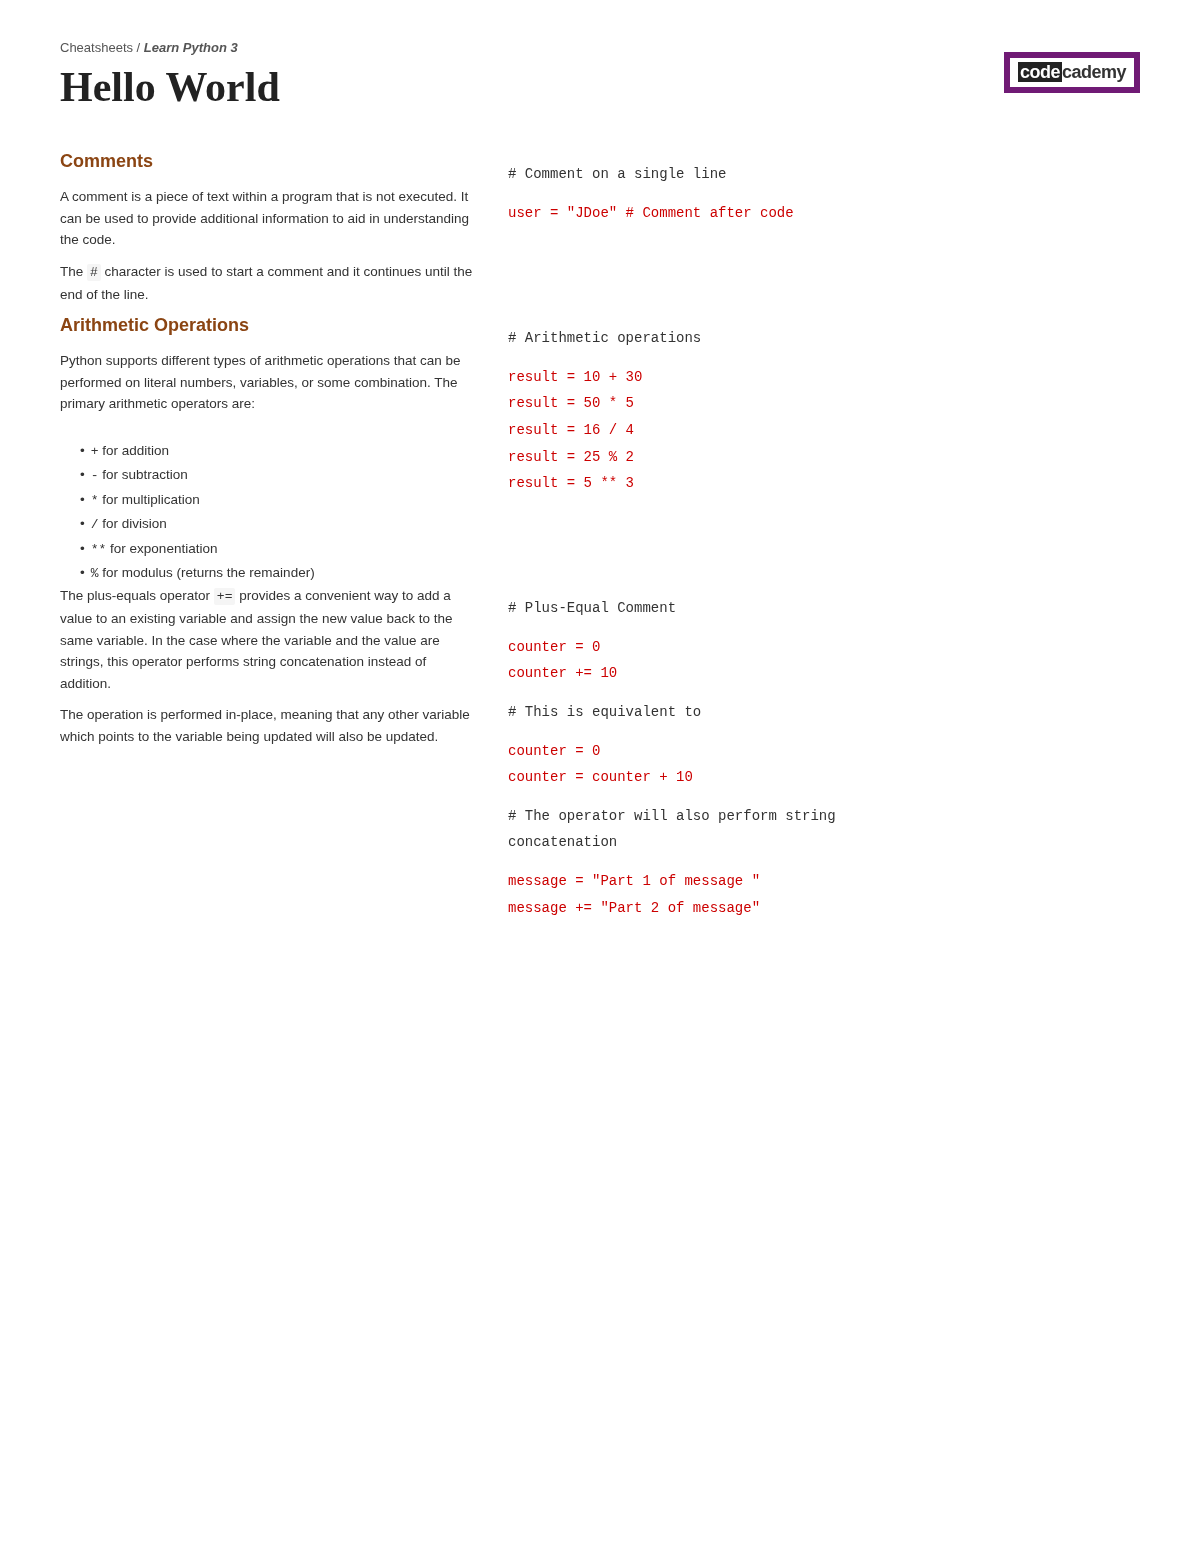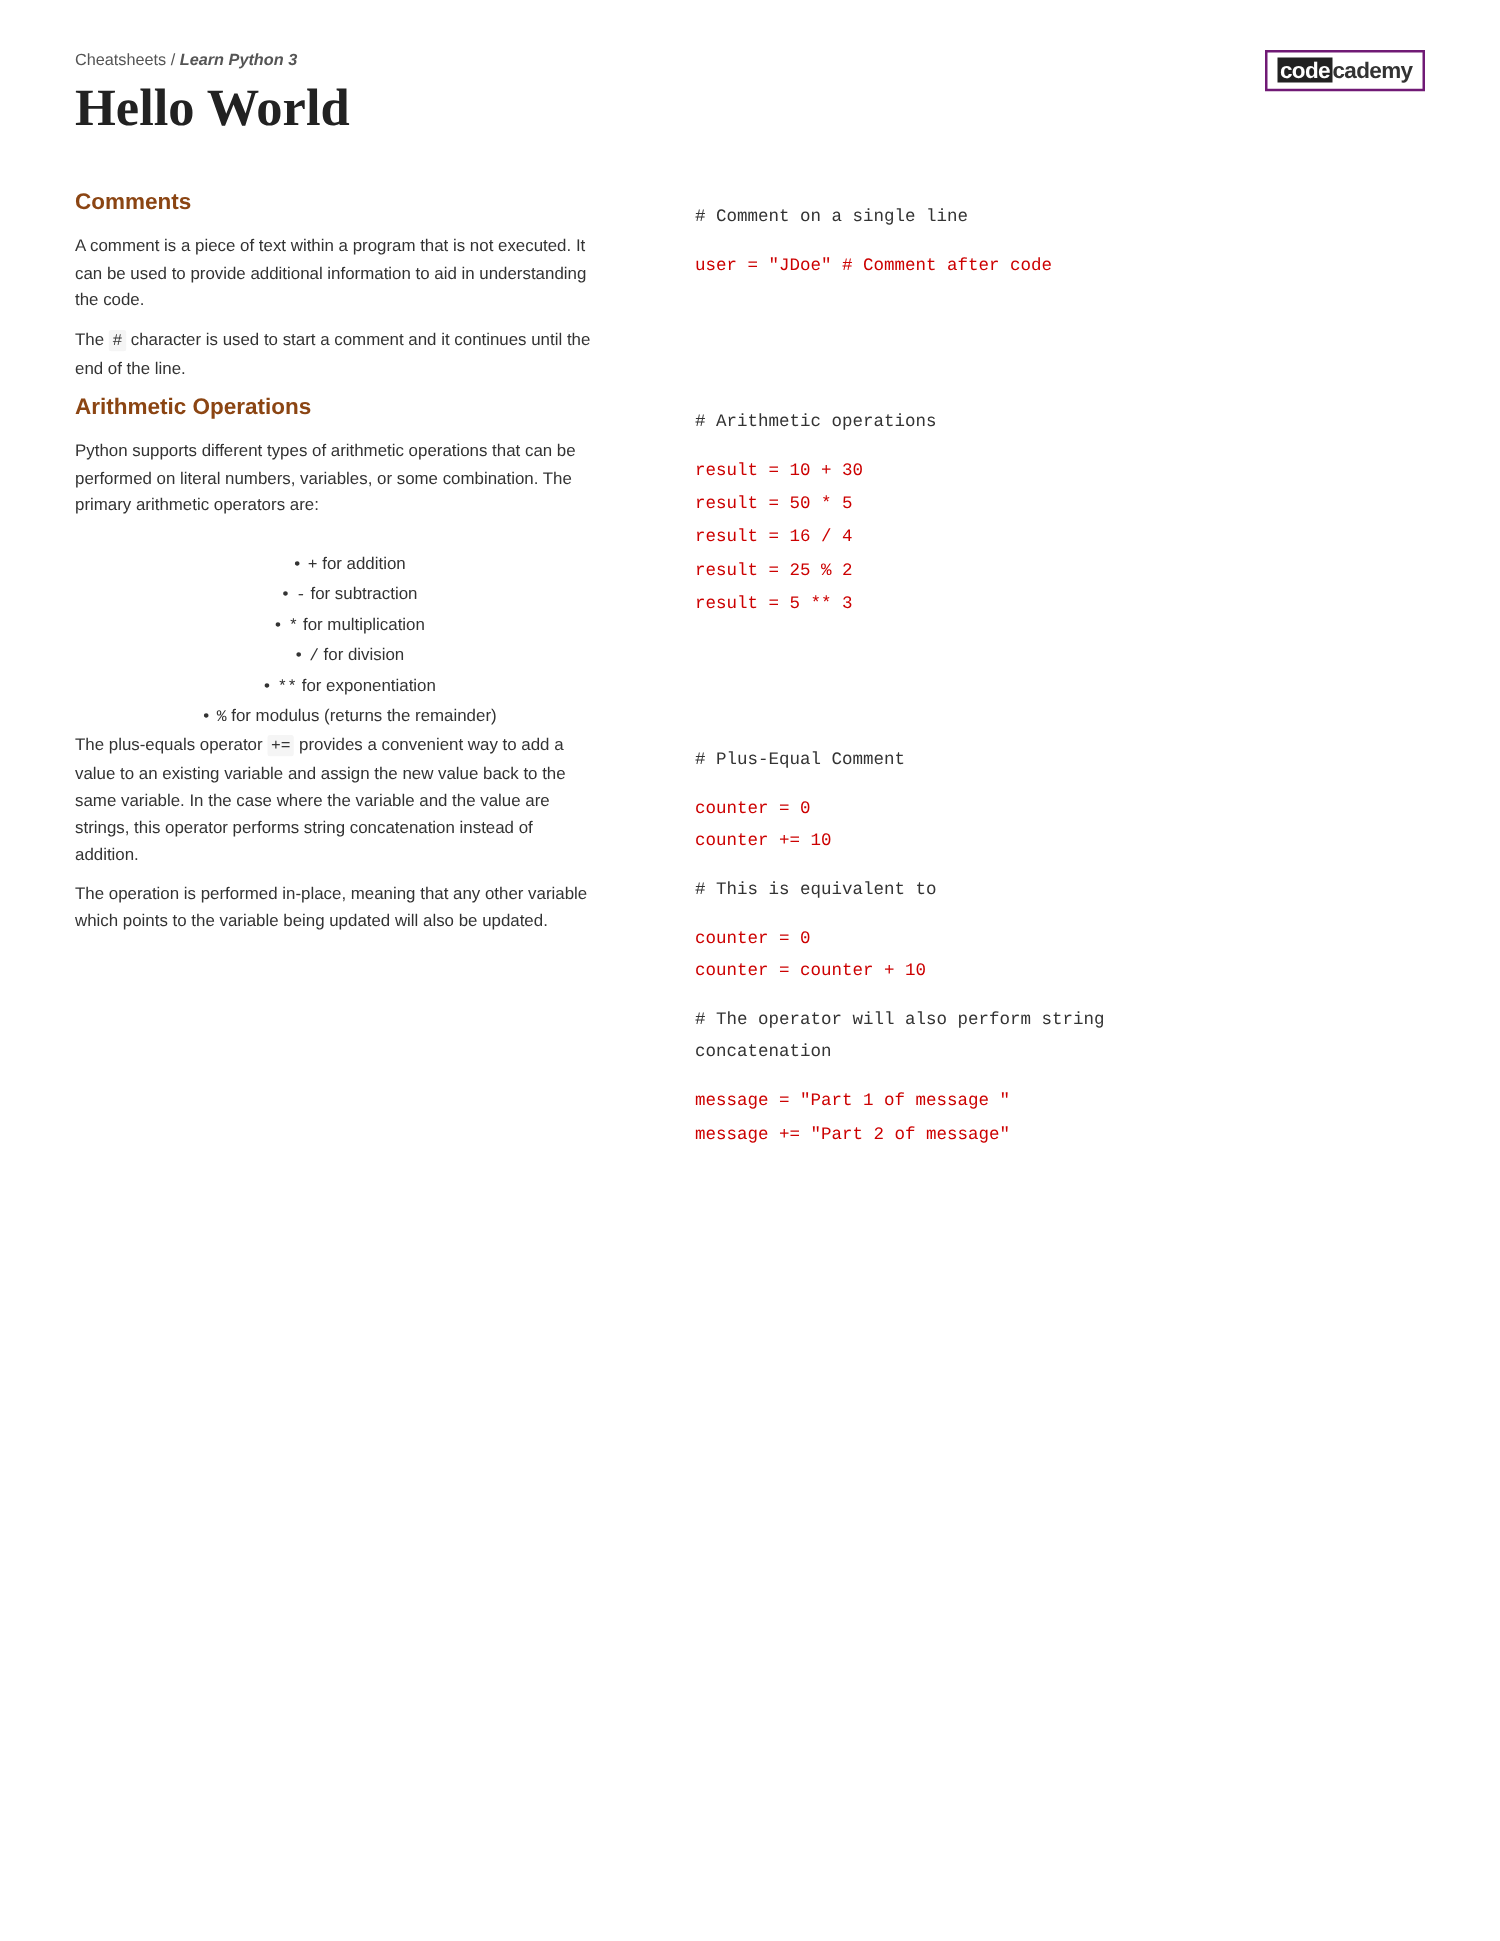--- a/index.html
+++ b/index.html
@@ -27,23 +27,23 @@
     }
     .page-title {
       font-size: 42px;
       font-weight: 700;
       font-family: Liberation Serif, serif;
       margin-bottom: 40px;
       color: #222;
     }
     .logo {
       position: absolute;
-      top: 40px;
+      top: 52px;
       right: 60px;
-      border: 2px solid #701a75;
+      border: 6px solid #701a75;
       padding: 4px 8px;
       font-size: 18px;
       font-weight: 700;
       letter-spacing: -0.5px;
     }
     .logo span.code {
       background: #222;
       color: #fff;
       padding: 0 2px;
     }
@@ -77,21 +77,20 @@
       font-family: 'Courier New', Courier, monospace;
       font-size: 13px;
       background: #f5f5f5;
       padding: 1px 3px;
       border-radius: 2px;
     }
     .bullet-list {
       list-style: none;
       padding-left: 20px;
       margin-top: 24px;
-      text-align: center;
     }
     .bullet-list li {
       font-size: 13.5px;
       line-height: 1.8;
       color: #333;
     }
     .bullet-list li::before {
       content: '•';
       margin-right: 6px;
       color: #333;
@@ -110,21 +109,20 @@
     }
     .code-comment {
       color: #333;
     }
     .code-red {
       color: #cc0000;
     }
     .code-line {
       display: block;
       white-space: pre;
-      margin-left: 48px;
     }
     .code-spacer {
       display: block;
       height: 12px;
     }
     .section-wrapper {
       margin-bottom: 0;
     }
   </style>
 </head>

